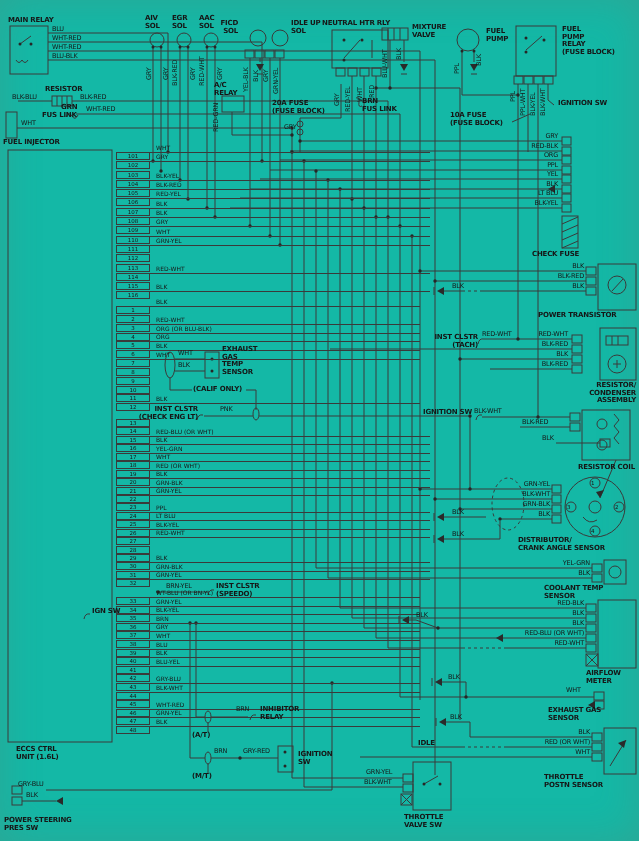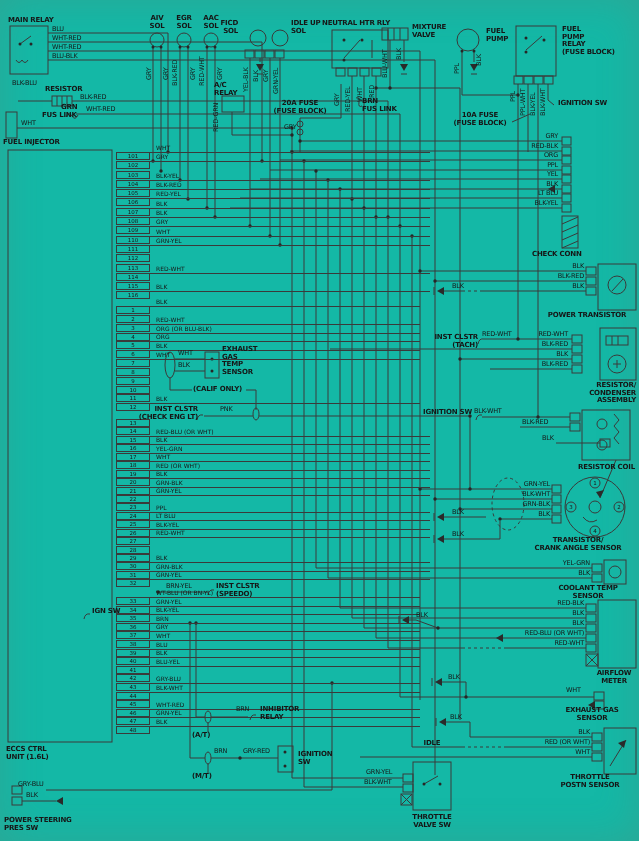--- a/index.html
+++ b/index.html
@@ -10,21 +10,21 @@
   svg{position:absolute;left:0;top:0}
   svg .w{stroke:#3a3a3a;fill:none;stroke-width:1}
   svg .dash{stroke:#3a3a3a;fill:none;stroke-width:1;stroke-dasharray:3,3}
   svg .d{fill:#262626;stroke:none}
   svg .f{fill:#2a2a2a;stroke:none}
   .L{position:absolute;font-size:6.5px;line-height:7px;color:#161616;
      white-space:pre-line;letter-spacing:-0.2px}
   .B{font-weight:bold;font-size:7px;line-height:7.5px}
   .V{transform:rotate(-90deg);transform-origin:0 0;white-space:nowrap}
   .R{text-align:right}
-  .C{text-align:center}
+  .C{text-align:left}
   .pins{position:absolute;width:320px}
   .pins .row{position:relative}
   .ga .row{height:9.3px}.gb .row{height:8.85px}.gc .row{height:8.45px}.gd .row{height:8.6px}
   .pbox{position:absolute;left:0;top:0;width:34px;height:8px;border:1px solid #3a3a3a;
     box-sizing:border-box;font-size:5.5px;line-height:6px;text-align:center;color:#161616}
   .wire{position:absolute;left:34px;top:0;height:1px;background:#3a3a3a;display:block}
   .ga .wire{width:280px}.gb .wire{width:270px}.gc .wire{width:280px}.gd .wire{width:270px}
   .plabel{position:absolute;left:40px;top:-7px;font-size:6px;line-height:6px;
     white-space:nowrap;color:#161616}
 </style>
@@ -676,21 +676,21 @@
     <span class="plabel">BLK</span>
   </div>
     </div>
 
 <span class="L B" style="left:8px;top:17px">MAIN RELAY</span>
 <span class="L" style="left:52px;top:26px">BLU</span>
 <span class="L" style="left:52px;top:35px">WHT-RED</span>
 <span class="L" style="left:52px;top:44px">WHT-RED</span>
 <span class="L" style="left:52px;top:53px">BLU-BLK</span>
 <span class="L B" style="left:45px;top:86px">RESISTOR</span>
-<span class="L" style="left:12px;top:80px">BLK-BLU</span>
+<span class="L" style="left:12px;top:94px">BLK-BLU</span>
 <span class="L" style="left:80px;top:94px">BLK-RED</span>
 <span class="L B" style="left:61px;top:104px">GRN</span>
 <span class="L B" style="left:42px;top:112px">FUS LINK</span>
 <span class="L" style="left:86px;top:106px">WHT-RED</span>
 <span class="L" style="left:21px;top:120px">WHT</span>
 <span class="L B" style="left:3px;top:139px">FUEL INJECTOR</span>
 
 <span class="L B C" style="left:145px;top:15px;width:24px">AIV
 SOL</span>
 <span class="L B C" style="left:172px;top:15px;width:24px">EGR
@@ -747,21 +747,21 @@
 (FUSE BLOCK)</span>
 
 <span class="L R" style="left:496px;top:133px;width:62px">GRY</span>
 <span class="L R" style="left:496px;top:143px;width:62px">RED-BLK</span>
 <span class="L R" style="left:496px;top:152px;width:62px">ORG</span>
 <span class="L R" style="left:496px;top:162px;width:62px">PPL</span>
 <span class="L R" style="left:496px;top:171px;width:62px">YEL</span>
 <span class="L R" style="left:496px;top:181px;width:62px">BLK</span>
 <span class="L R" style="left:496px;top:190px;width:62px">LT BLU</span>
 <span class="L R" style="left:496px;top:200px;width:62px">BLK-YEL</span>
-<span class="L B" style="left:532px;top:251px">CHECK CONN</span>
+<span class="L B" style="left:532px;top:251px">CHECK FUSE</span>
 
 <span class="L R" style="left:540px;top:263px;width:44px">BLK</span>
 <span class="L R" style="left:540px;top:273px;width:44px">BLK-RED</span>
 <span class="L R" style="left:540px;top:283px;width:44px">BLK</span>
 <span class="L" style="left:452px;top:283px">BLK</span>
 <span class="L B C" style="left:538px;top:312px;width:98px">POWER TRANSISTOR</span>
 
 <span class="L B R" style="left:424px;top:334px;width:54px">INST CLSTR
 (TACH)</span>
 <span class="L" style="left:482px;top:331px">RED-WHT</span>
@@ -782,21 +782,21 @@
 <span class="L R" style="left:496px;top:481px;width:54px">GRN-YEL</span>
 <span class="L R" style="left:496px;top:491px;width:54px">BLK-WHT</span>
 <span class="L R" style="left:496px;top:501px;width:54px">GRN-BLK</span>
 <span class="L R" style="left:496px;top:511px;width:54px">BLK</span>
 <span class="L" style="left:452px;top:509px">BLK</span>
 <span class="L" style="left:452px;top:531px">BLK</span>
 <span class="L C" style="left:591px;top:480px;width:8px;font-size:5.5px">1</span>
 <span class="L C" style="left:615px;top:504px;width:8px;font-size:5.5px">2</span>
 <span class="L C" style="left:567px;top:504px;width:8px;font-size:5.5px">3</span>
 <span class="L C" style="left:591px;top:528px;width:8px;font-size:5.5px">4</span>
-<span class="L B C" style="left:518px;top:537px;width:120px">TRANSISTOR/
+<span class="L B C" style="left:518px;top:537px;width:120px">DISTRIBUTOR/
 CRANK ANGLE SENSOR</span>
 
 <span class="L R" style="left:528px;top:560px;width:62px">YEL-GRN</span>
 <span class="L R" style="left:528px;top:570px;width:62px">BLK</span>
 <span class="L B C" style="left:544px;top:585px;width:88px">COOLANT TEMP
 SENSOR</span>
 <span class="L R" style="left:498px;top:600px;width:86px">RED-BLK</span>
 <span class="L R" style="left:498px;top:610px;width:86px">BLK</span>
 <span class="L R" style="left:498px;top:620px;width:86px">BLK</span>
 <span class="L R" style="left:498px;top:630px;width:86px">RED-BLU (OR WHT)</span>
@@ -842,16 +842,16 @@
 <span class="L B" style="left:192px;top:773px">(M/T)</span>
 <span class="L B C" style="left:418px;top:740px;width:28px">IDLE</span>
 <span class="L" style="left:366px;top:769px">GRN-YEL</span>
 <span class="L" style="left:364px;top:779px">BLK-WHT</span>
 <span class="L B C" style="left:404px;top:814px;width:56px">THROTTLE
 VALVE SW</span>
 <span class="L" style="left:18px;top:781px">GRY-BLU</span>
 <span class="L" style="left:26px;top:792px">BLK</span>
 <span class="L B" style="left:4px;top:817px">POWER STEERING
 PRES SW</span>
-<span class="L B" style="left:6px;top:746px">ECCS CTRL
+<span class="L B" style="left:16px;top:746px">ECCS CTRL
 UNIT (1.6L)</span>
 
 </div>
 
 </body></html>

